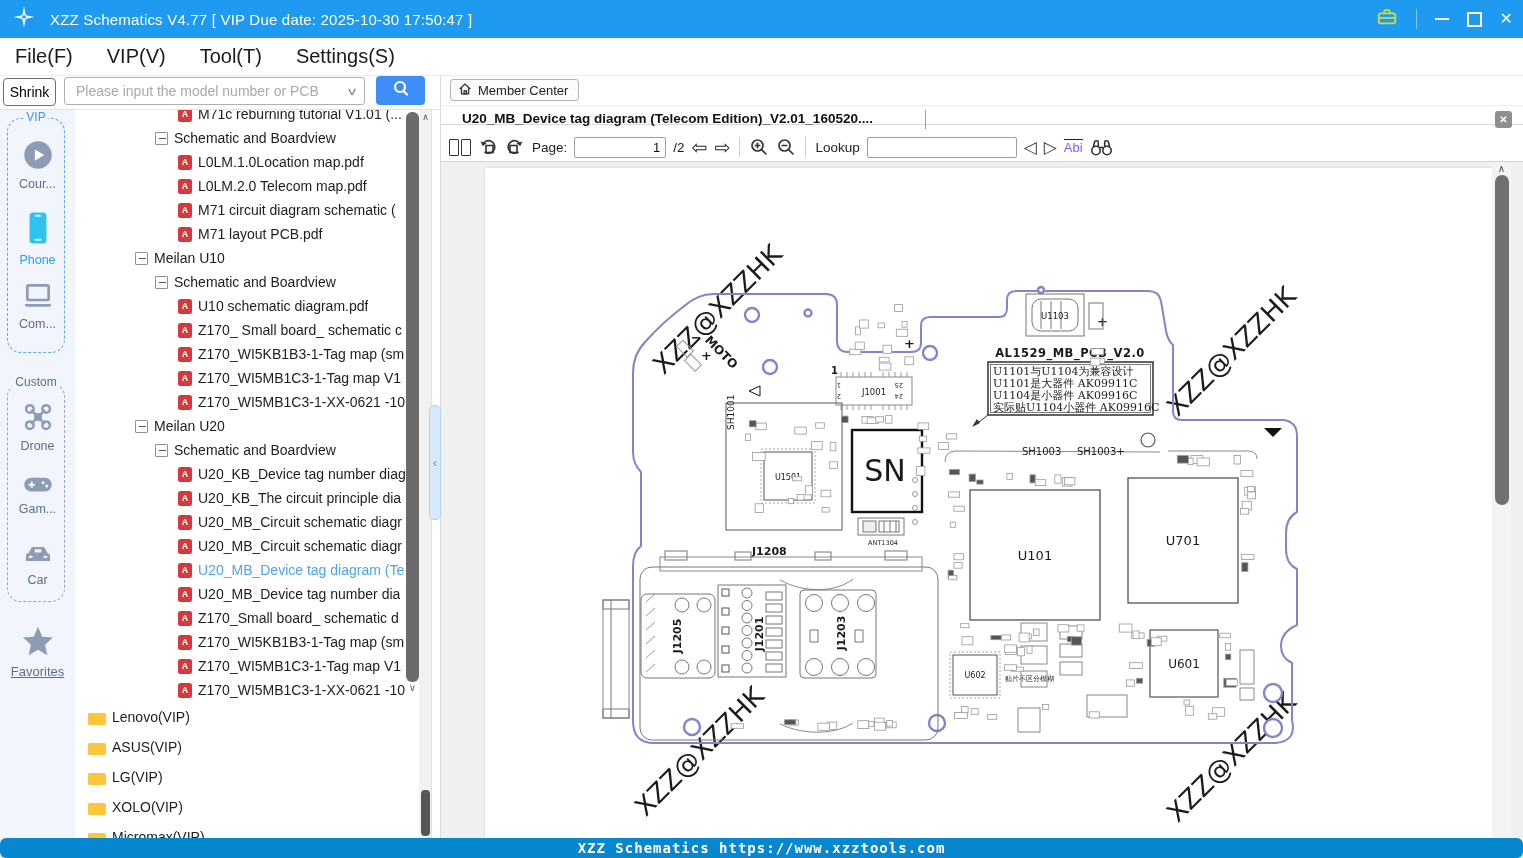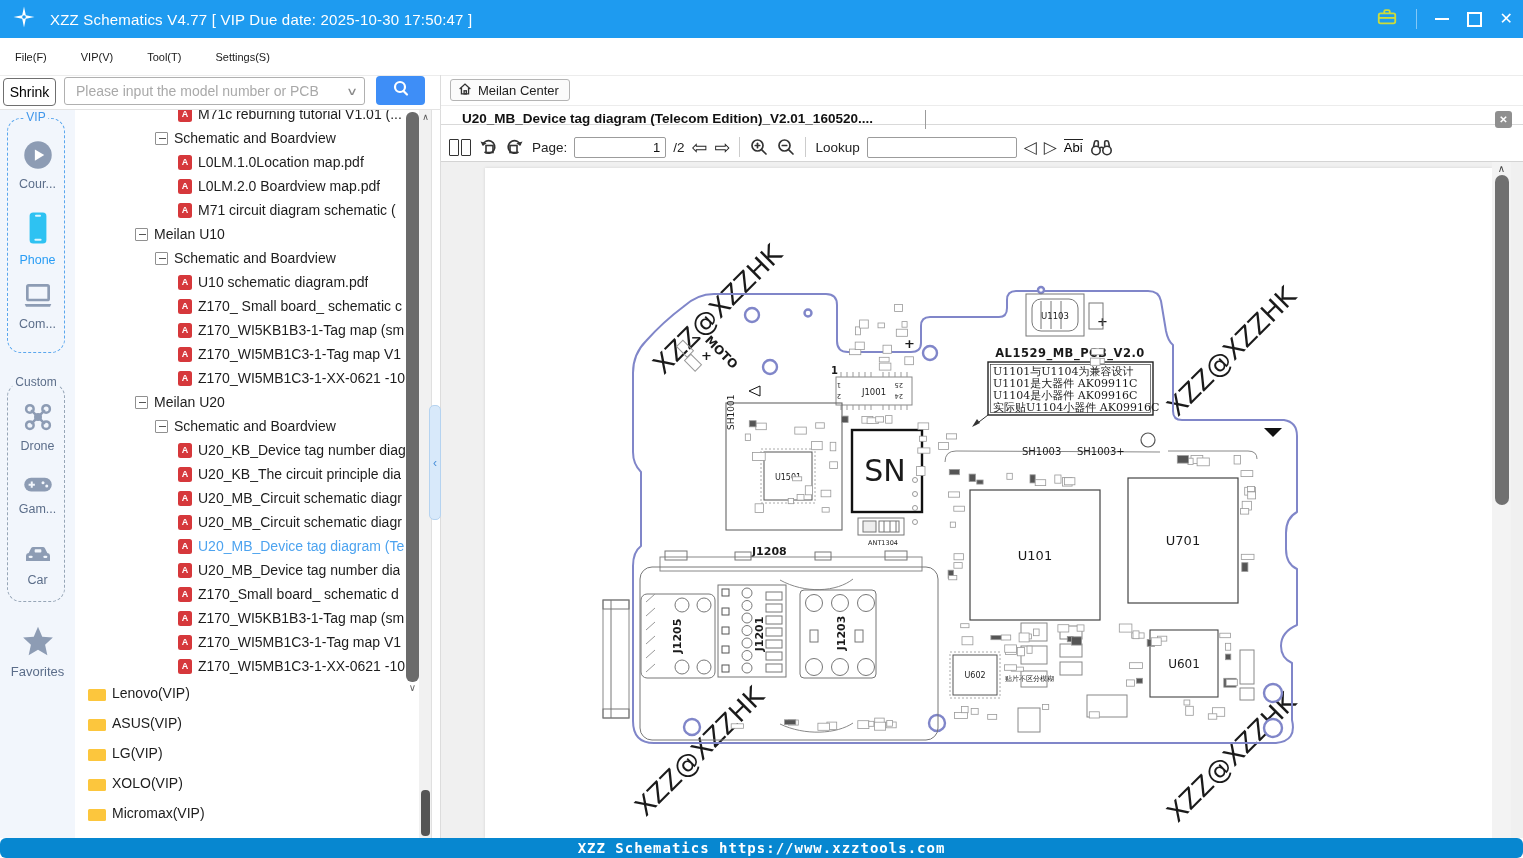--- a/index.html
+++ b/index.html
@@ -10,21 +10,21 @@
   .titlebar{left:0;top:0;width:1523px;height:38px;background:#1e9bf0;display:flex;align-items:center;}
   .titlebar .logo{margin-left:12px;}
   .titlebar .wtitle{color:#fff;font-size:15px;margin-left:14px;letter-spacing:.2px;}
   .winctl{position:absolute;right:10px;top:0;height:38px;display:flex;align-items:center;gap:18px;color:#fff;}
   .winctl .sep{width:1px;height:20px;background:rgba(255,255,255,.45);}
   .btn-min{width:14px;height:2px;background:#fff;display:inline-block;}
   .btn-max{width:11px;height:11px;border:2px solid #fff;display:inline-block;}
   .btn-close{font-size:16px;line-height:16px;color:#fff;}
   
   .menubar{left:0;top:38px;width:1523px;height:37px;background:#fff;display:flex;align-items:center;
-           border-bottom:1px solid #ececec;font-size:11px;color:#1a1a1a;}
+           border-bottom:1px solid #ececec;font-size:20px;color:#1a1a1a;}
   .menubar span{padding:0 17px;}
   .menubar span:first-child{padding-left:15px;}
   
   .shrinkbtn{left:3px;top:78px;width:53px;height:28px;border:1px solid #6f6f6f;border-radius:4px;background:#fff;
              font-size:14px;display:flex;align-items:center;justify-content:center;box-sizing:border-box;}
   .modelinput{left:64px;top:77px;width:301px;height:28px;border:1px solid #b0b0b0;border-radius:3px;background:#fff;
               box-sizing:border-box;display:flex;align-items:center;}
   .modelinput input{border:0;outline:0;flex:1;margin-left:9px;font-size:14px;color:#4d7c0f;background:transparent;
                     font-family:"Liberation Sans",sans-serif;}
   .modelinput input::placeholder{color:#a9a9a9;}
@@ -81,21 +81,21 @@
   .tsep{width:1px;height:20px;background:#ccc;margin:0 2px;}
   .tico{display:flex;align-items:center;justify-content:center;}
   .pgico{display:flex;gap:2px;}
   .pgico i{width:8px;height:15px;border:1.5px solid #333;border-radius:1px;}
   .pageinput{width:92px;height:21px;border:1px solid #9c9c9c;border-radius:2px;text-align:right;font-size:13px;
              font-family:"Liberation Sans",sans-serif;padding-right:5px;box-sizing:border-box;color:#111;}
   .lookupinput{width:150px;height:21px;border:1px solid #9c9c9c;border-radius:2px;box-sizing:border-box;
                font-family:"Liberation Sans",sans-serif;font-size:13px;padding:0 4px;}
   .bigarr{font-size:19px;color:#222;line-height:19px;}
   .tri{font-size:17px;color:#333;line-height:17px;}
-  .abi{border-top:1.5px solid #222;font-size:13px;color:#000000;line-height:14px;padding-top:1px;}
+  .abi{border-top:1.5px solid #222;font-size:13px;color:#8b5cf6;line-height:14px;padding-top:1px;}
   .canvas{left:441px;top:162px;width:1082px;height:676px;background:#f0f0f0;overflow:hidden;}
   .page{position:absolute;left:44px;top:6px;width:1007px;height:670px;background:#fff;box-shadow:0 0 3px rgba(0,0,0,.12);}
   .vscroll{position:absolute;left:1051px;top:0;width:19px;height:676px;background:#f3f3f3;}
   .vscroll .up{position:absolute;left:0;top:1px;width:19px;text-align:center;color:#444;font-size:10px;}
   .vthumb{position:absolute;left:2.5px;top:13px;width:14px;height:330px;background:#707070;border-radius:7px;}
   .statusbar{left:0;top:838px;width:1523px;height:20px;background:#0787d0;display:flex;align-items:center;justify-content:center;
              color:#fff;font-family:"DejaVu Sans Mono",monospace;font-size:14px;font-weight:bold;letter-spacing:1px;border-radius:6px;}
   svg text{font-family:"DejaVu Sans",sans-serif;fill:#1a1a1a;}
   svg text.cn{font-family:"DejaVu Serif",serif;}
 </style>
@@ -150,21 +150,21 @@
   <div class="abs vline"></div>
   <div class="abs hline"></div>
   <div class="abs membtn">
     <span>
       <svg width="16" height="16" viewBox="0 0 18 18" fill="none" stroke="#333" stroke-width="1.5">
           <path d="M3 9 L9 3.5 L15 9"></path>
           <path d="M5 8 V14.5 H13 V8"></path>
           <rect x="8" y="11" width="2.5" height="3.5"></rect>
         </svg>
     </span>
-    <span>Meilan Center</span>
+    <span>Member Center</span>
   </div>
 
   <div class="abs sidebar">
     <div class="dashbox" style="top:8px;height:235px;">
       <span class="boxlabel">VIP</span>
     </div>
     <div class="sbitem" style="top:30px;">
       <span><svg width="30" height="30" viewBox="0 0 24 24">
             <circle cx="12" cy="12" r="11" fill="#8d9cb4"></circle>
             <path d="M9.5 7.5 L17 12 L9.5 16.5 Z" fill="#fff"></path>
@@ -217,21 +217,21 @@
             <rect x="16" y="11" width="3" height="1.8" rx="0.9" fill="#f2f6fc"></rect>
             <rect x="9.5" y="6.2" width="5" height="2.4" rx="0.6" fill="#f2f6fc"></rect>
           </svg></span>
       <div class="sblabel">Car</div>
     </div>
 
     <div class="sbitem" style="top:515px;">
       <span><svg width="34" height="32" viewBox="0 0 24 22">
             <path d="M12 1 L15 8 L22.5 8.6 L17 13.6 L18.6 21 L12 17.2 L5.4 21 L7 13.6 L1.5 8.6 L9 8 Z" fill="#8d9cb4"></path>
           </svg></span>
-      <div class="sblabel" style="font-size:13px;">Favorites</div>
+      <div class="sblabel" style="font-size:13px;text-decoration:underline;">Favorites</div>
     </div>
   </div>
 
   <div class="abs treepanel">
     <div class="treelist" id="treelist">
         <div class="trow">
           <span class="ind" style="width: 103px;"></span>
           <span class="ticon pdf"></span>
           <span class="tlabel">M71c reburning tutorial V1.01 (...</span>
         </div>
@@ -241,26 +241,31 @@
           <span class="tlabel">Schematic and Boardview</span>
         </div>
         <div class="trow">
           <span class="ind" style="width: 103px;"></span>
           <span class="ticon pdf"></span>
           <span class="tlabel">L0LM.1.0Location map.pdf</span>
         </div>
         <div class="trow">
           <span class="ind" style="width: 103px;"></span>
           <span class="ticon pdf"></span>
-          <span class="tlabel">L0LM.2.0 Boardview map.pdf</span>
+          <span class="tlabel">L0LM.2.0 Telecom map.pdf</span>
         </div>
         <div class="trow">
           <span class="ind" style="width: 103px;"></span>
           <span class="ticon pdf"></span>
           <span class="tlabel">M71 circuit diagram schematic (</span>
+        </div>
+        <div class="trow">
+          <span class="ind" style="width: 103px;"></span>
+          <span class="ticon pdf"></span>
+          <span class="tlabel">M71 layout PCB.pdf</span>
         </div>
         <div class="trow">
           <span class="ind" style="width: 60px;"></span>
           <span class="ticon exp"></span>
           <span class="tlabel">Meilan U10</span>
         </div>
         <div class="trow">
           <span class="ind" style="width: 80px;"></span>
           <span class="ticon exp"></span>
           <span class="tlabel">Schematic and Boardview</span>

